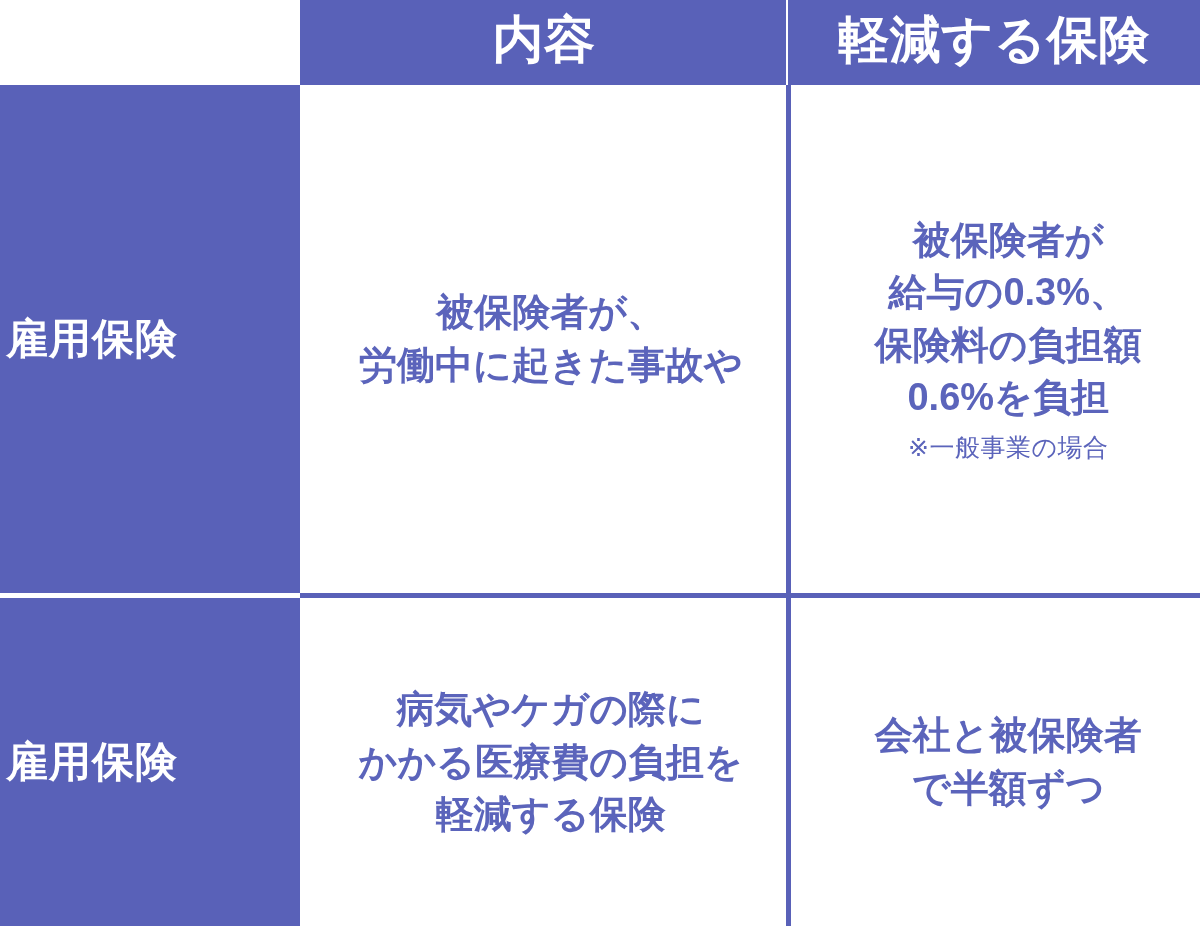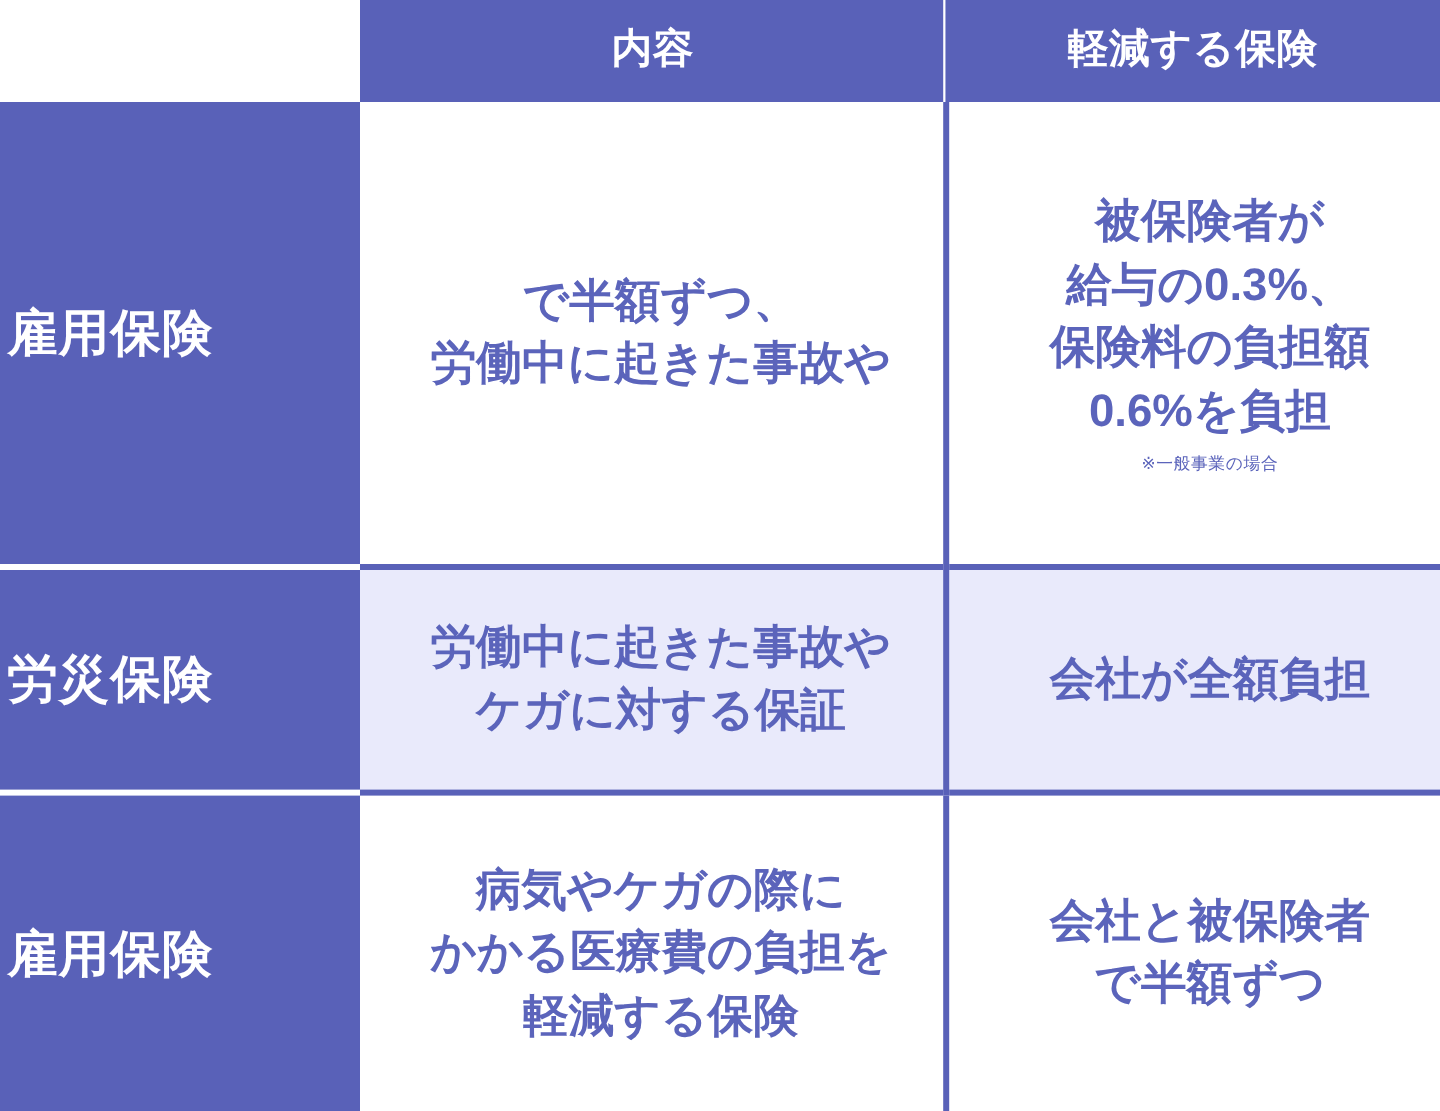--- a/index.html
+++ b/index.html
@@ -35,21 +35,21 @@
   tr.header-row { height: 85px; }
 
   .hdr-blank {
     background: #ffffff;
     border: none;
     padding: 0;
   }
   .hdr-cell {
     background: #5961b8;
     color: #ffffff;
-    font-size: 34px;
+    font-size: 51px;
     font-weight: bold;
     text-align: center;
     vertical-align: middle;
     padding: 0 0 4px 0;
     border: none;
     letter-spacing: 0.5px;
   }
   .hdr-cell.hdr-desc {
     box-shadow: inset -2px 0 0 0 #ffffff;
   }
@@ -99,21 +99,21 @@
   tr.shaded .desc-cell,
   tr.shaded .prem-cell { background: #e9eafb; }
   tr.plain .desc-cell,
   tr.plain .prem-cell { background: #ffffff; }
 
   
   .prem-cell.prem-top { vertical-align: middle; }
 
   .note {
     display: block;
-    font-size: 14px;
+    font-size: 25px;
     font-weight: normal;
     color: #5b64bb;
     line-height: 1.3;
     margin-top: 8px;
     letter-spacing: 0.5px;
   }
 
   .line { display: block; }
 </style>
 </head>
@@ -133,44 +133,32 @@
         <th class="hdr-cell hdr-prem">軽減する保険</th>
       </tr>
     </thead>
     <tbody>
 
       <tr class="row-1 plain">
         <td class="name-cell">
           <span class="line">雇用保険</span>
         </td>
         <td class="desc-cell">
-          <span class="line">で半額ずつ、</span>
+          <span class="line">被保険者が、</span>
           <span class="line">労働中に起きた事故や</span>
         </td>
         <td class="prem-cell prem-top">
           <span class="line">被保険者が</span>
           <span class="line">給与の0.3%、</span>
           <span class="line">保険料の負担額</span>
           <span class="line">0.6%を負担</span>
           <span class="note">※一般事業の場合</span>
         </td>
       </tr>
 
-      <tr class="row-2 shaded">
-        <td class="name-cell">
-          <span class="line">労災保険</span>
-        </td>
-        <td class="desc-cell">
-          <span class="line">労働中に起きた事故や</span>
-          <span class="line">ケガに対する保証</span>
-        </td>
-        <td class="prem-cell">
-          <span class="line">会社が全額負担</span>
-        </td>
-      </tr>
 
       <tr class="row-3 plain">
         <td class="name-cell">
           <span class="line">雇用保険</span>
         </td>
         <td class="desc-cell">
           <span class="line">病気やケガの際に</span>
           <span class="line">かかる医療費の負担を</span>
           <span class="line">軽減する保険</span>
         </td>

